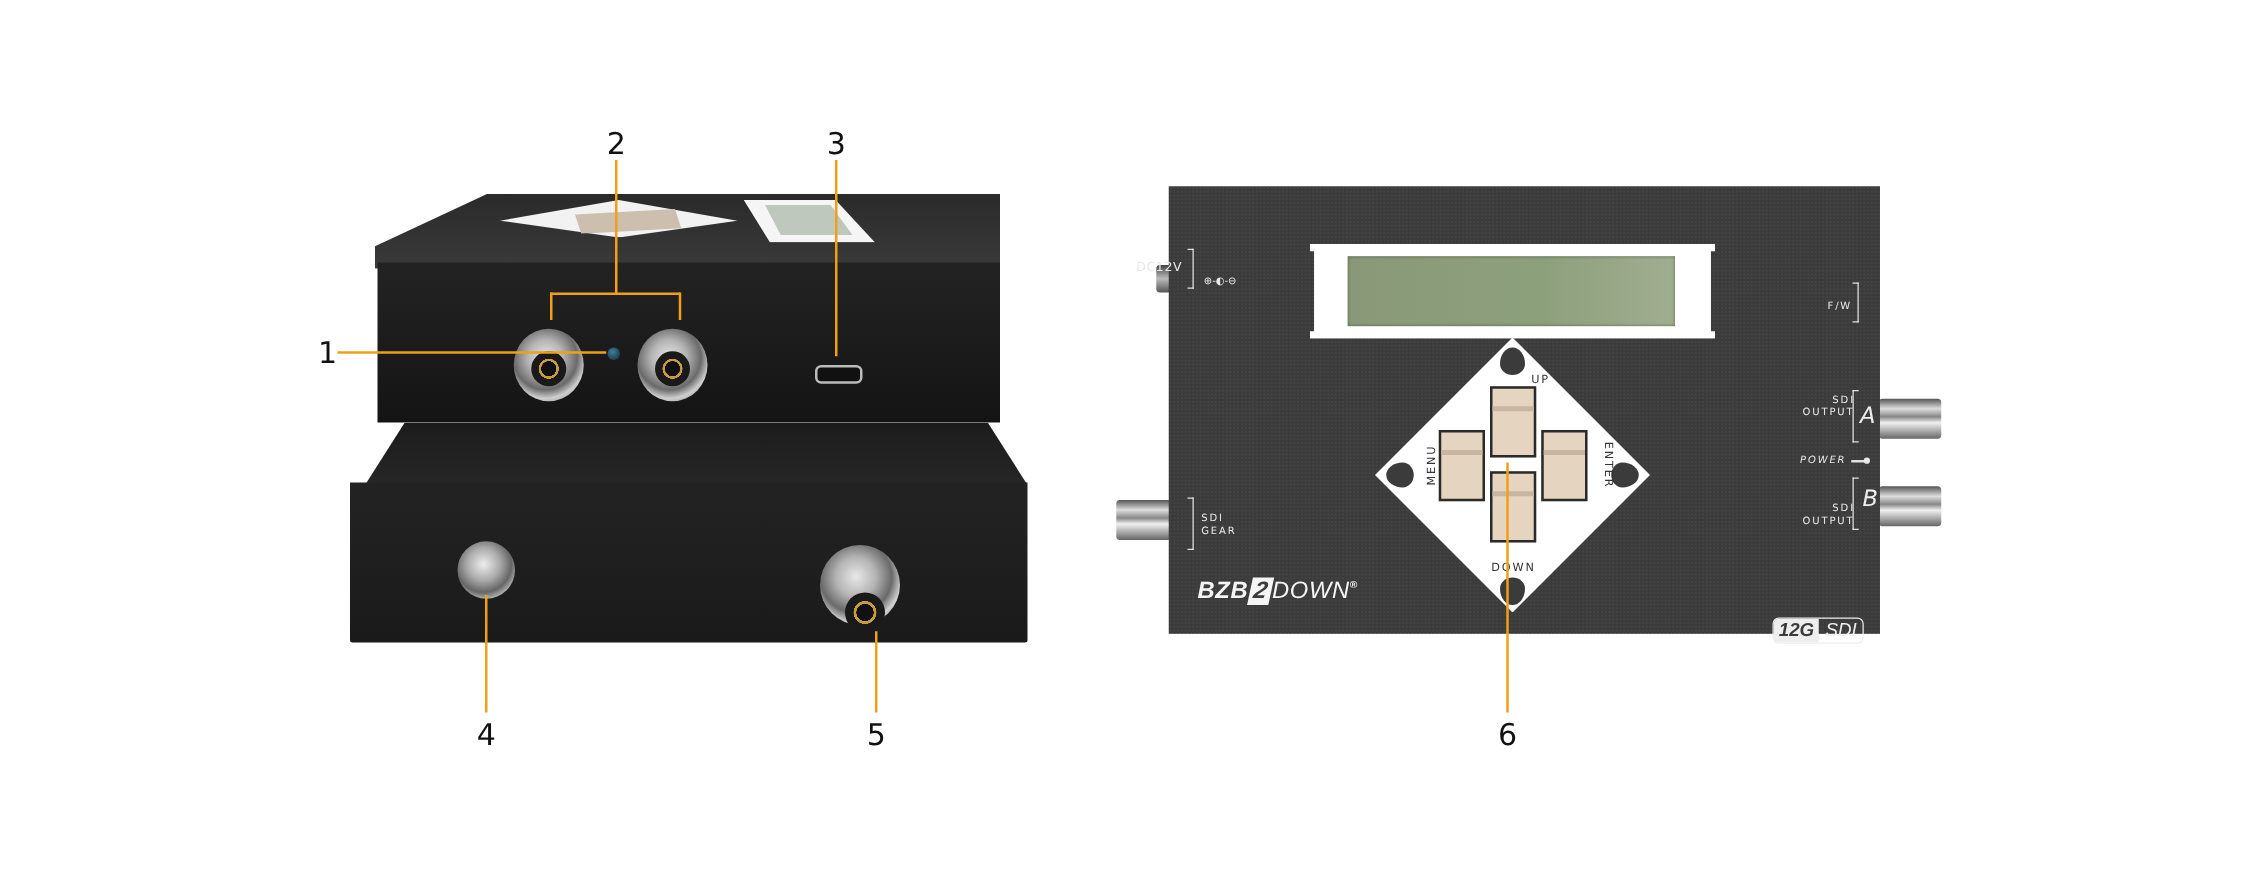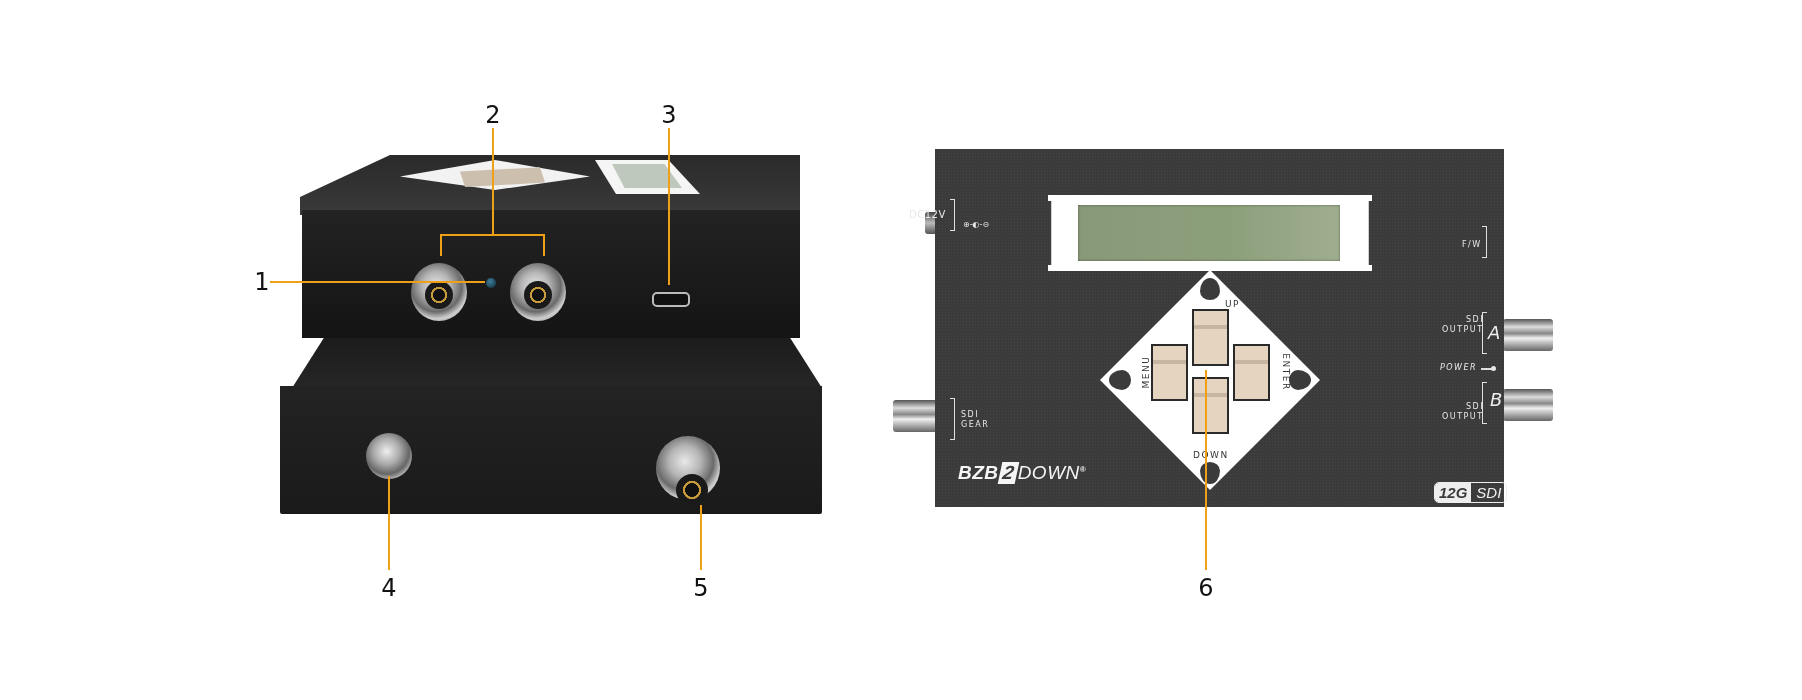--- a/index.html
+++ b/index.html
@@ -149,19 +149,19 @@
 <span class="side-label" style="left:1442px;top:412px;">OUTPUT</span>
 
 <div class="bracket" style="left:950px;top:398px;height:40px;border-left:none;border-right:1.5px solid #e0e0e0;border-top:1.5px solid #e0e0e0;border-bottom:1.5px solid #e0e0e0;"></div>
 <span class="side-label" style="left:961px;top:410px;">SDI</span>
 <span class="side-label" style="left:961px;top:420px;">GEAR</span>
 
 <div class="brand" style="left:958px;top:462px;">
   <span>BZB</span><span class="two">2</span><span style="font-weight:normal">DOWN</span><sup style="font-size:8px">®</sup>
 </div>
 
-<div class="badge" style="left:1418px;top:482px;margin-left:16px;">
+<div class="badge" style="left:1418px;top:494px;">
   <span class="b1">12G</span>
   <span class="b2">SDI</span>
 </div>
 
 <div class="lead" style="left:1205px;top:370px;width:2px;height:200px;"></div>
 <span class="callout-num" style="left:1206px;top:576px;">6</span>
 
 </body></html>

